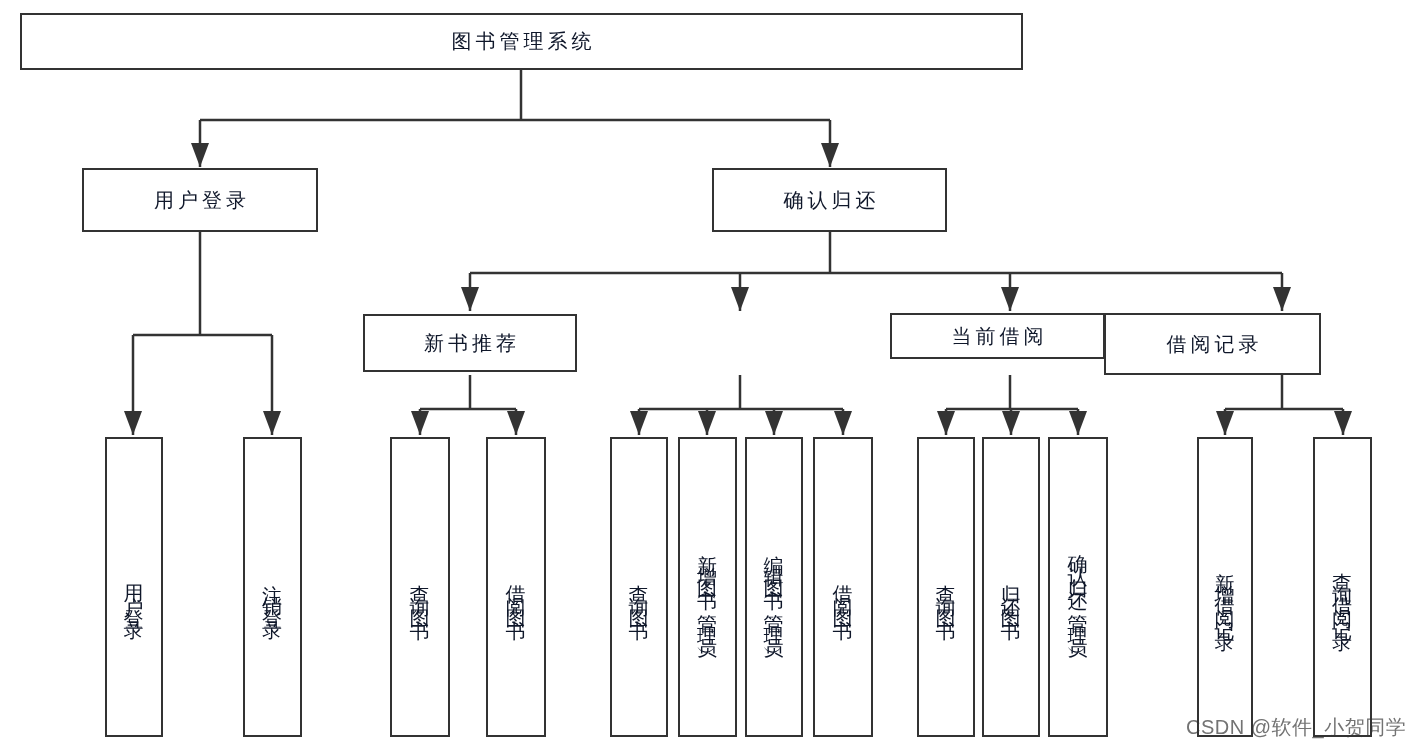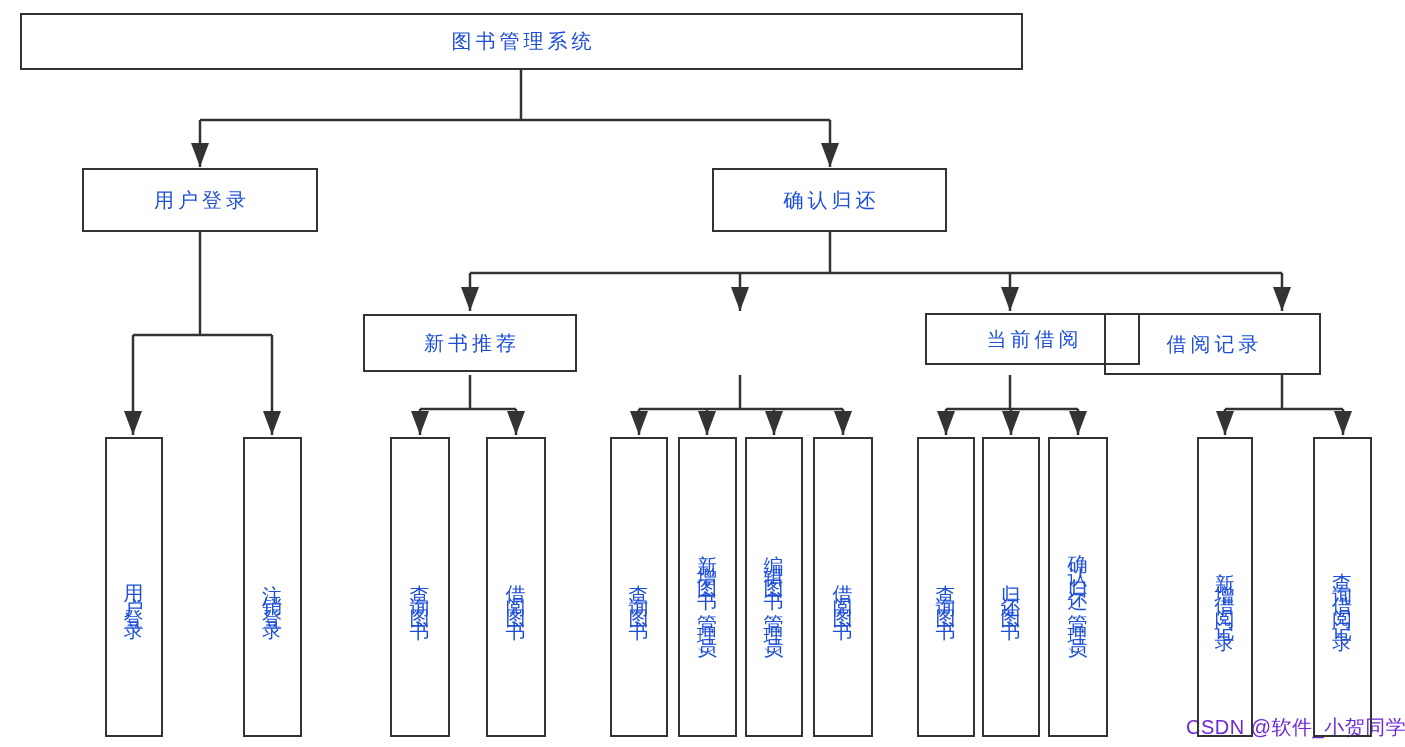--- a/index.html
+++ b/index.html
@@ -34,21 +34,21 @@
   }
   .hbox, .vbox {
     position: absolute;
     z-index: 3;
     box-sizing: border-box;
     border: 2px solid #333333;
     background: transparent;
     display: flex;
     align-items: center;
     justify-content: center;
-    color: #1d4ed8;
+    color: #0f172a;
   }
   .hbox {
     font-size: 20px;
     letter-spacing: 4px;
     text-indent: 4px; 
     white-space: nowrap;
   }
   .vbox {
     top: 437px;
     height: 300px;
@@ -105,29 +105,29 @@
       <path d="M774 409 V435"></path>
       <path d="M843 409 V435"></path>
       <path d="M946 409 V435"></path>
       <path d="M1011 409 V435"></path>
       <path d="M1078 409 V435"></path>
       <path d="M1225 409 V435"></path>
       <path d="M1343 409 V435"></path>
     </g>
   </svg>
 
-  <div class="wm" style="color: #6d28d9;">CSDN @软件_小贺同学</div>
+  <div class="wm" style="color: #737373;">CSDN @软件_小贺同学</div>
 
   <div class="hbox" style="left:20px; top:13px; width:1003px; height:57px;">图书管理系统</div>
 
   <div class="hbox" style="left:82px; top:168px; width:236px; height:64px;">用户登录</div>
   <div class="hbox" style="left:712px; top:168px; width:235px; height:64px;">确认归还</div>
 
   <div class="hbox" style="left:363px; top:314px; width:214px; height:58px;">新书推荐</div>
-  <div class="hbox" style="left:925px; top:313px; width:215px; height:52px;">当前借阅</div>
+  <div class="hbox" style="left:890px; top:313px; width:215px; height:46px;">当前借阅</div>
   <div class="hbox" style="left:1104px; top:313px; width:217px; height:62px;">借阅记录</div>
 
   <div class="vbox" style="left:105px; width:58px;">
     <span>用户登录</span>
   </div>
   <div class="vbox" style="left:243px; width:59px;">
     <span>注销登录</span>
   </div>
 
   <div class="vbox" style="left:390px; width:60px;">

